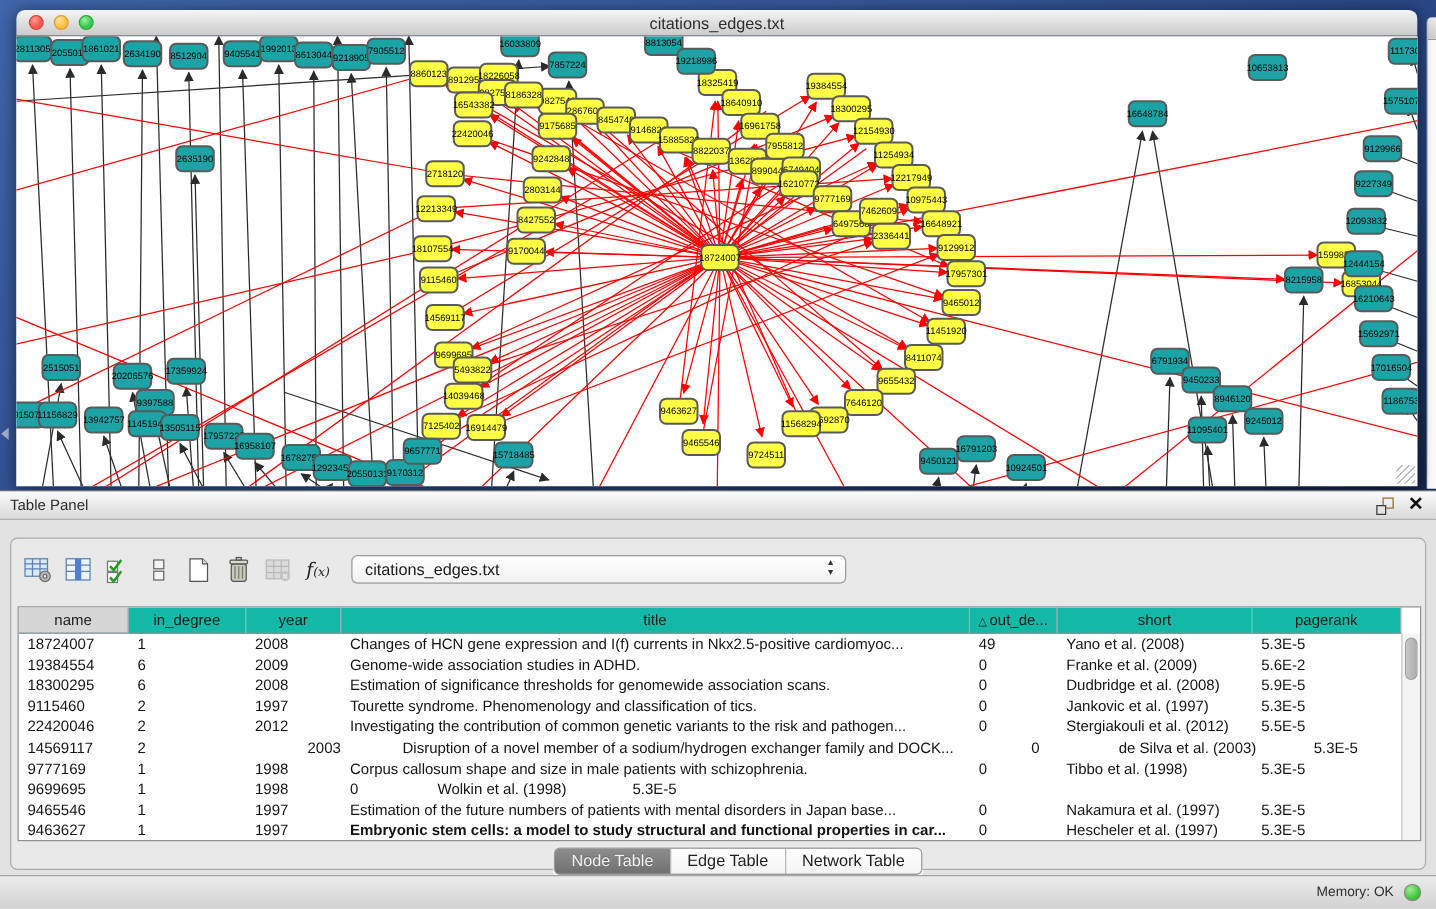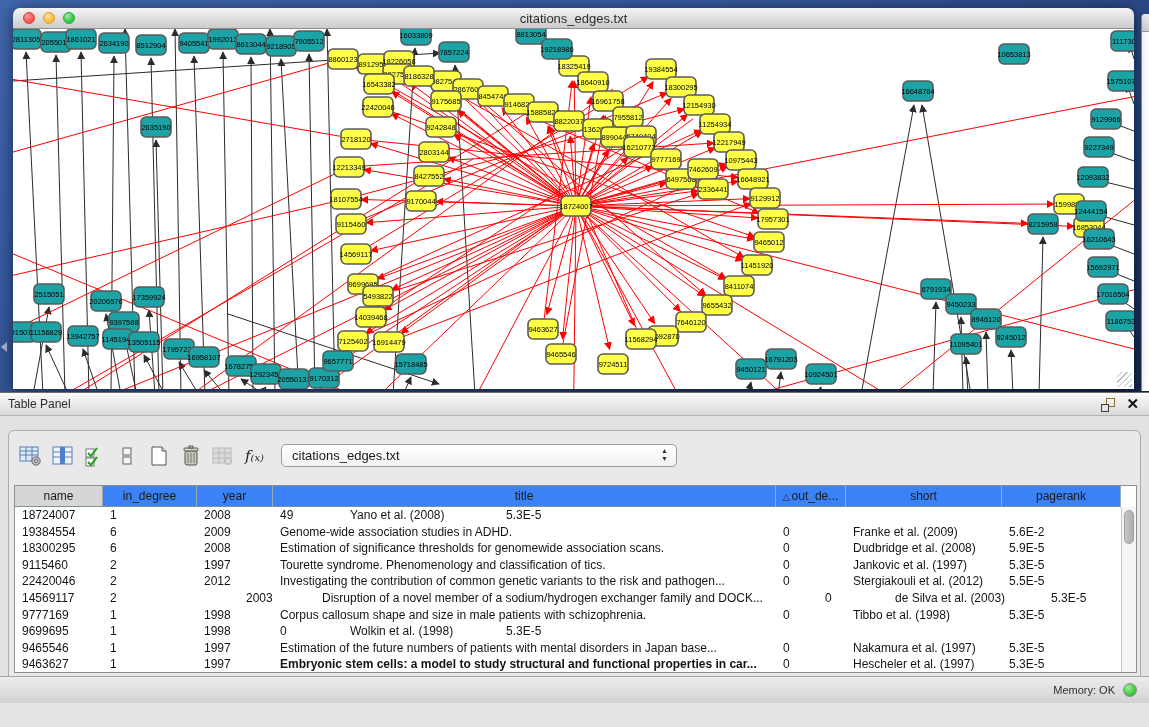--- a/index.html
+++ b/index.html
@@ -56,42 +56,42 @@
   .fx small { font-size:10px; }
   .combo { position:absolute; left:272px; top:13px; width:396px; height:23px;
     background:linear-gradient(#ffffff,#f2f2f2); border:1px solid #9d9d9d; border-radius:5px;
     font-size:13px; color:#1a1a1a; line-height:21px; padding-left:10px; cursor:pointer; }
   .combo-arrows { position:absolute; right:8px; top:2px; font-size:7px; color:#333;
     line-height:8px; text-align:center; }
 
   .tablewrap { position:absolute; left:5px; top:54px; width:1123px; height:188px;
     border:1px solid #8f8f8f; background:#fff; overflow:hidden; }
   .thead { display:flex; height:21px; }
-  .th { height:21px; background:#3b82f6; border-right:1px solid #98aeb6;
+  .th { height:21px; background:#14b8a6; border-right:1px solid #98aeb6;
     border-bottom:1px solid #7e8f96; font-size:12px; color:#1a1a1a; text-align:center;
     line-height:20px; overflow:hidden; white-space:nowrap; cursor:pointer; flex:0 0 auto; }
   .th.gray { background:#d6d6d6; border-right:1px solid #a3a3a3; }
   .sort-tri { font-size:9px; margin-right:2px; color:#222; }
   .trow { display:flex; height:16.6px; font-size:12px; color:#141414; cursor:default; }
   .td { flex:0 0 auto; overflow:hidden; white-space:nowrap; padding:1px 2px 0 7px; line-height:15px; }
   .vscroll { position:absolute; right:0; top:21px; bottom:0; width:15px;
     background:#f4f4f4; border-left:1px solid #c6c6c6; }
   .vthumb { position:absolute; left:2px; top:3px; width:10px; height:34px;
     background:linear-gradient(90deg,#c7c7c7,#adadad); border-radius:6px; border:1px solid #9f9f9f; }
 
   .tabs { position:absolute; left:0; right:0; top:247px; display:flex; justify-content:center; }
   .seg { display:inline-flex; border:1px solid #9c9c9c; border-radius:5px; overflow:hidden;
     background:#a3a3a3; box-shadow:0 1px 1px rgba(255,255,255,.8);margin-left:32px; }
   .seg .tab { padding:2px 13px 3px; font-size:13px; color:#1e1e1e; cursor:pointer;
     border-right:1px solid #b9b9b9; background:linear-gradient(#ffffff,#f3f3f3); }
   .seg .tab:last-child { border-right:none; }
   .seg .tab.active { background:linear-gradient(#8d8d8d,#707070); color:#f2f2f2;
     text-shadow:0 -1px 0 rgba(0,0,0,.25); }
 
-  .statusbar { position:absolute; left:0; top:676px; width:1149px; height:27px;
+  .statusbar { position:absolute; left:0; top:700px; width:1149px; height:27px;
     background:linear-gradient(#ececec,#d2d2d2); border-top:1px solid #a5a5a5; }
   .memory { position:absolute; right:34px; top:7px; font-size:11px; color:#2e2e2e; }
   .memdot { position:absolute; right:12px; top:6px; width:14px; height:14px; border-radius:50%;
     background:radial-gradient(circle at 35% 30%,#9bef8e,#3ec43e 65%,#2ca52c);
     border:1px solid #8c8c8c; }
 </style>
 </head>
 <body>
 
 <div class="desktop">
@@ -596,20 +596,21 @@
           <div class="th" style="width: 503px;">title</div>
           <div class="th" style="width: 70px;"><span class="sort-tri">△</span>out_de...</div>
           <div class="th" style="width: 156px;">short</div>
           <div class="th" style="width: 119px;">pagerank</div>
         </div>
       <div class="tbody">
           <div class="trow">
             <div class="td" style="width: 88px;">18724007</div>
             <div class="td" style="width: 94px;">1</div>
             <div class="td" style="width: 76px;">2008</div>
+            <div class="td" style="width: 503px;">Changes of HCN gene expression and I(f) currents in Nkx2.5-positive cardiomyoc...</div>
             <div class="td" style="width: 70px;">49</div>
             <div class="td" style="width: 156px;">Yano et al. (2008)</div>
             <div class="td" style="width: 119px;">5.3E-5</div>
           </div>
           <div class="trow">
             <div class="td" style="width: 88px;">19384554</div>
             <div class="td" style="width: 94px;">6</div>
             <div class="td" style="width: 76px;">2009</div>
             <div class="td" style="width: 503px;">Genome-wide association studies in ADHD.</div>
             <div class="td" style="width: 70px;">0</div>

